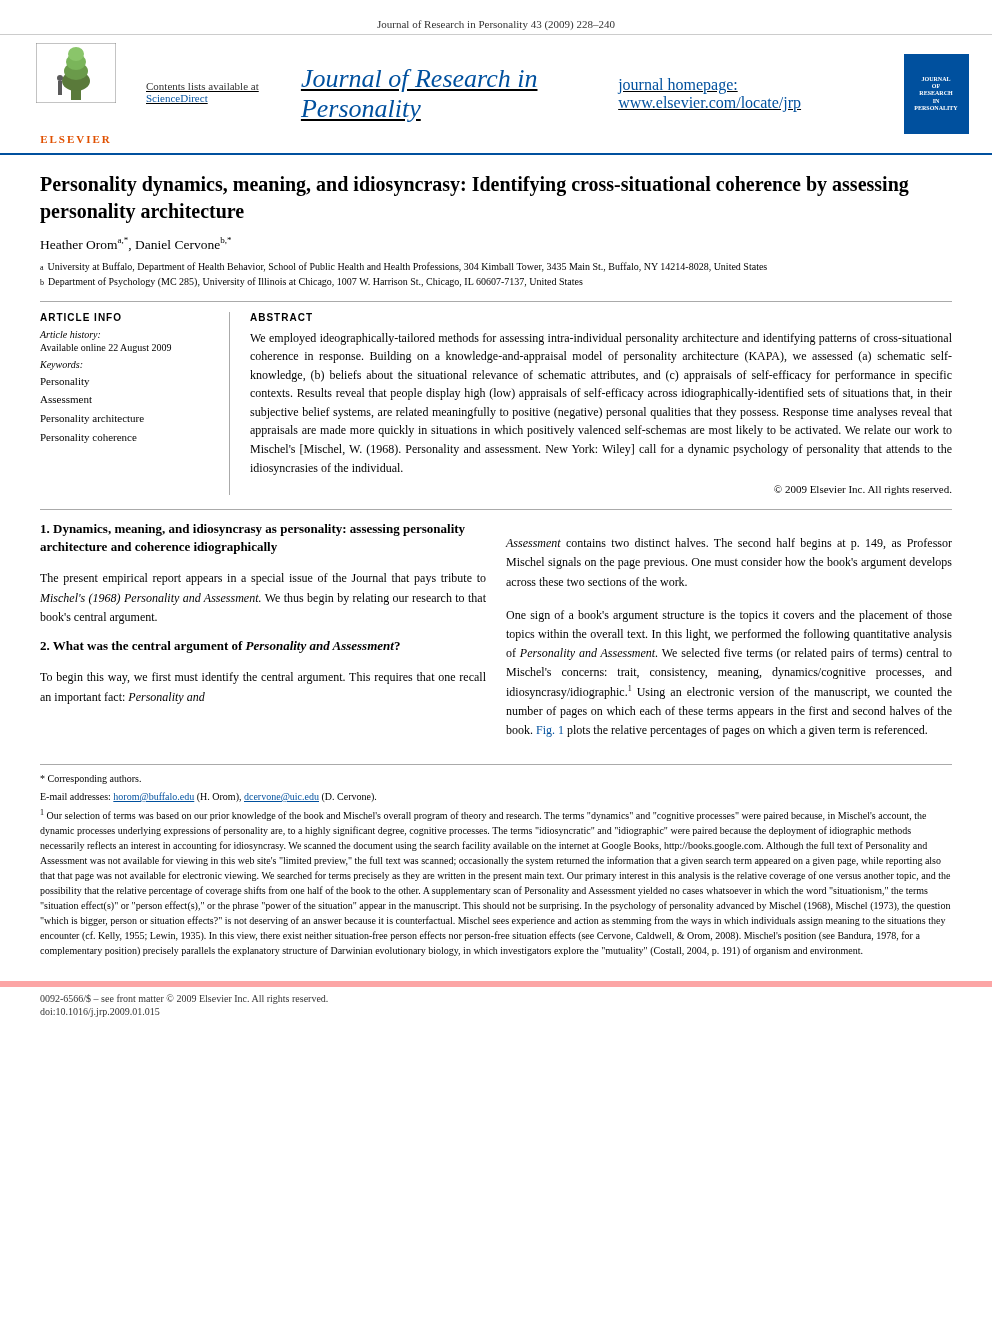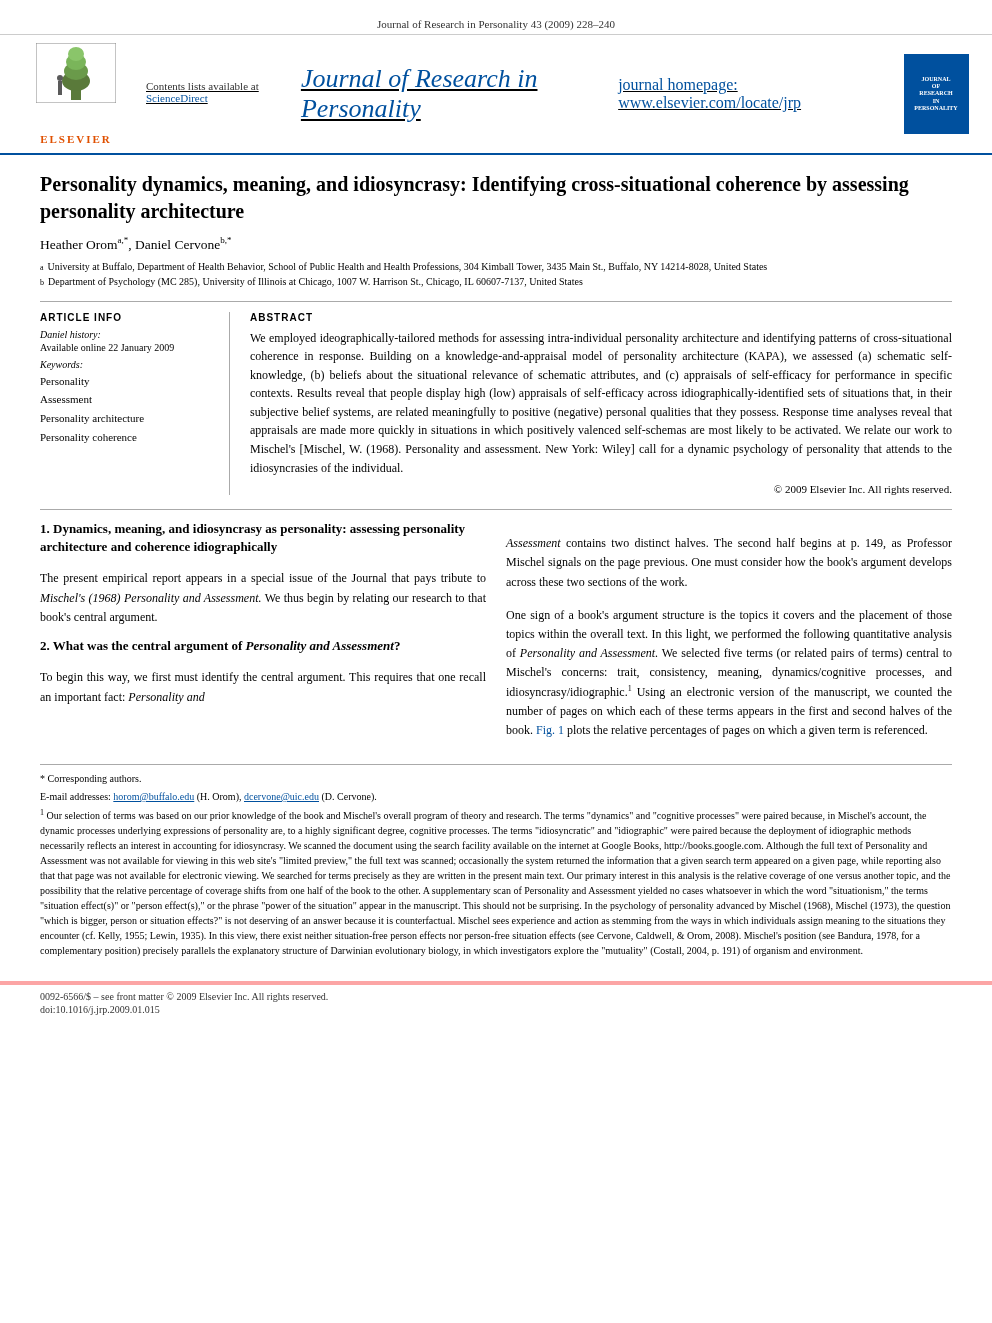--- a/index.html
+++ b/index.html
@@ -321,21 +321,21 @@
       font-size: 8px;
       vertical-align: super;
     }
 
     .footnote-email {
       color: #00509e;
     }
 
     
     .bottom-bar {
-      border-top: 4px solid #fca5a5;
+      border-top: 6px solid #fca5a5;
       margin-top: 10px;
       padding-top: 6px;
       padding-left: 40px;
       padding-right: 40px;
       font-size: 10px;
       color: #333;
     }
 
     .bottom-bar-line {
       margin-bottom: 2px;
@@ -407,22 +407,22 @@
         <span>Department of Psychology (MC 285), University of Illinois at Chicago, 1007 W. Harrison St., Chicago, IL 60607-7137, United States</span>
       </div>
     </div>
 
     <hr class="section-divider">
 
     <div class="article-info-abstract">
 
       <div class="article-info-col">
         <div class="section-heading">ARTICLE INFO</div>
-        <div class="subsection-heading">Daniel history:</div>
-        <div class="info-value">Available online 22 January 2009</div>
+        <div class="subsection-heading">Article history:</div>
+        <div class="info-value">Available online 22 August 2009</div>
         <div class="subsection-heading">Keywords:</div>
         <ul class="keywords-list">
           <li>Personality</li>
           <li>Assessment</li>
           <li>Personality architecture</li>
           <li>Personality coherence</li>
         </ul>
       </div>
 
       <div class="abstract-col">

